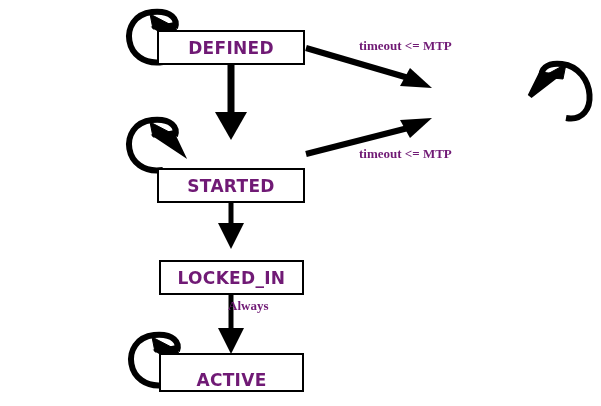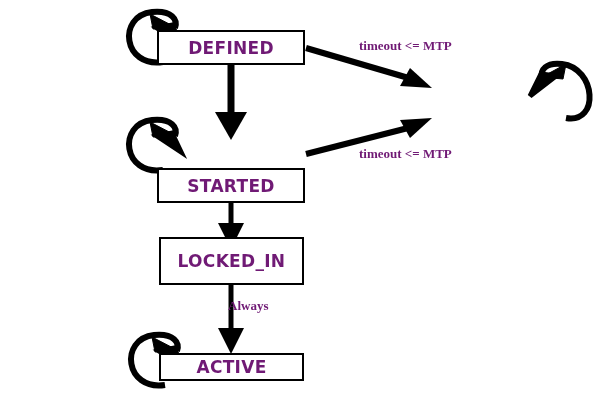--- a/index.html
+++ b/index.html
@@ -113,25 +113,25 @@
   </svg>
 
   <div class="state-box" style="left:157px; top:30px; width:148px; height:35px;">
     <span class="state-label">DEFINED</span>
   </div>
 
   <div class="state-box" style="left:157px; top:138px; width:148px; height:35px;margin-top:30px;">
     <span class="state-label">STARTED</span>
   </div>
 
-  <div class="state-box" style="left:159px; top:237px; width:145px; height:48px;">
+  <div class="state-box" style="left:159px; top:260px; width:145px; height:35px;">
     <span class="state-label">LOCKED_IN</span>
   </div>
 
-  <div class="state-box" style="left:159px; top:353px; width:145px; height:28px;">
+  <div class="state-box" style="left:159px; top:353px; width:145px; height:39px;align-items:flex-end;">
     <span class="state-label">ACTIVE</span>
   </div>
 
 
 
   <div class="edge-label" style="left:359px; top:38px;">timeout &lt;= MTP</div>
 
   <div class="edge-label" style="left:359px; top:146px;">timeout &lt;= MTP</div>
 
 

